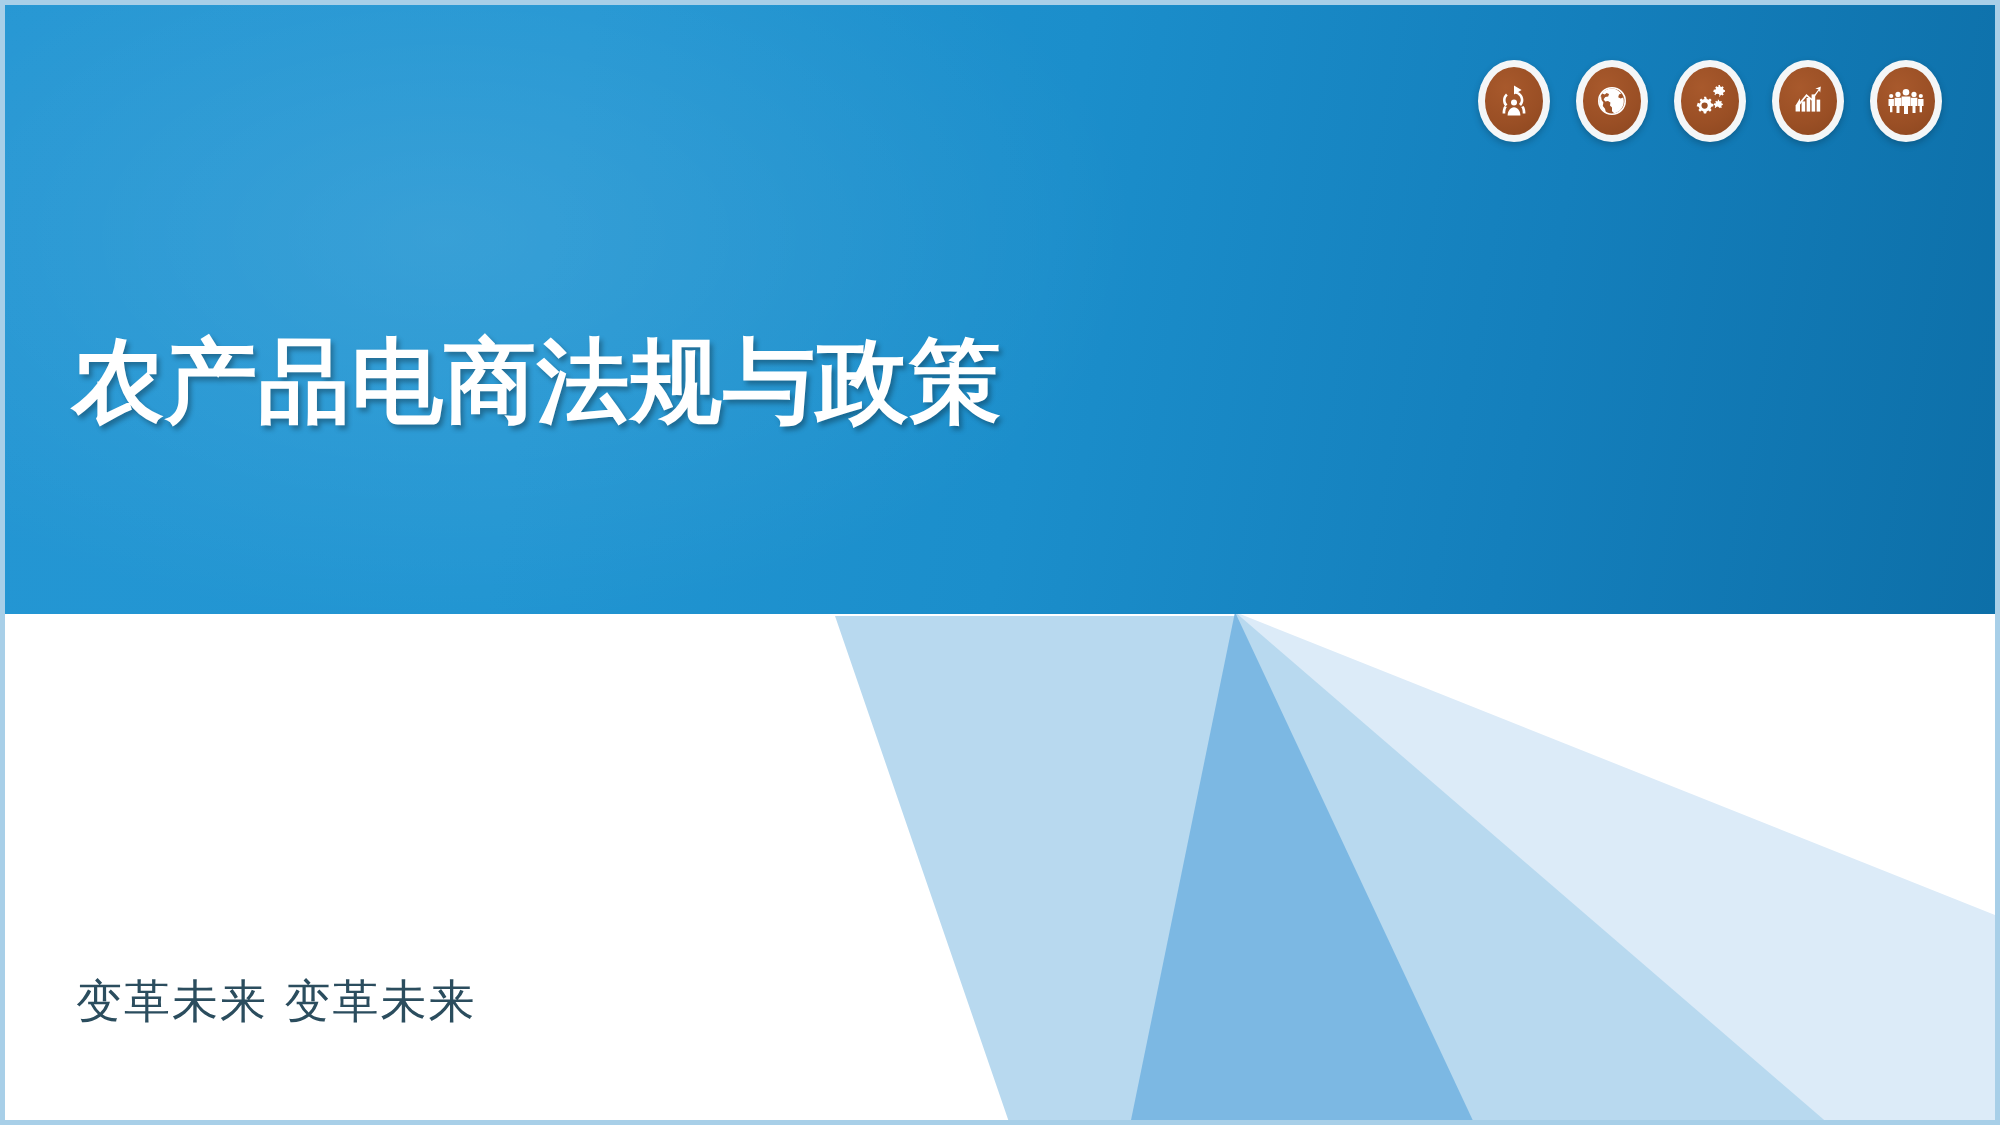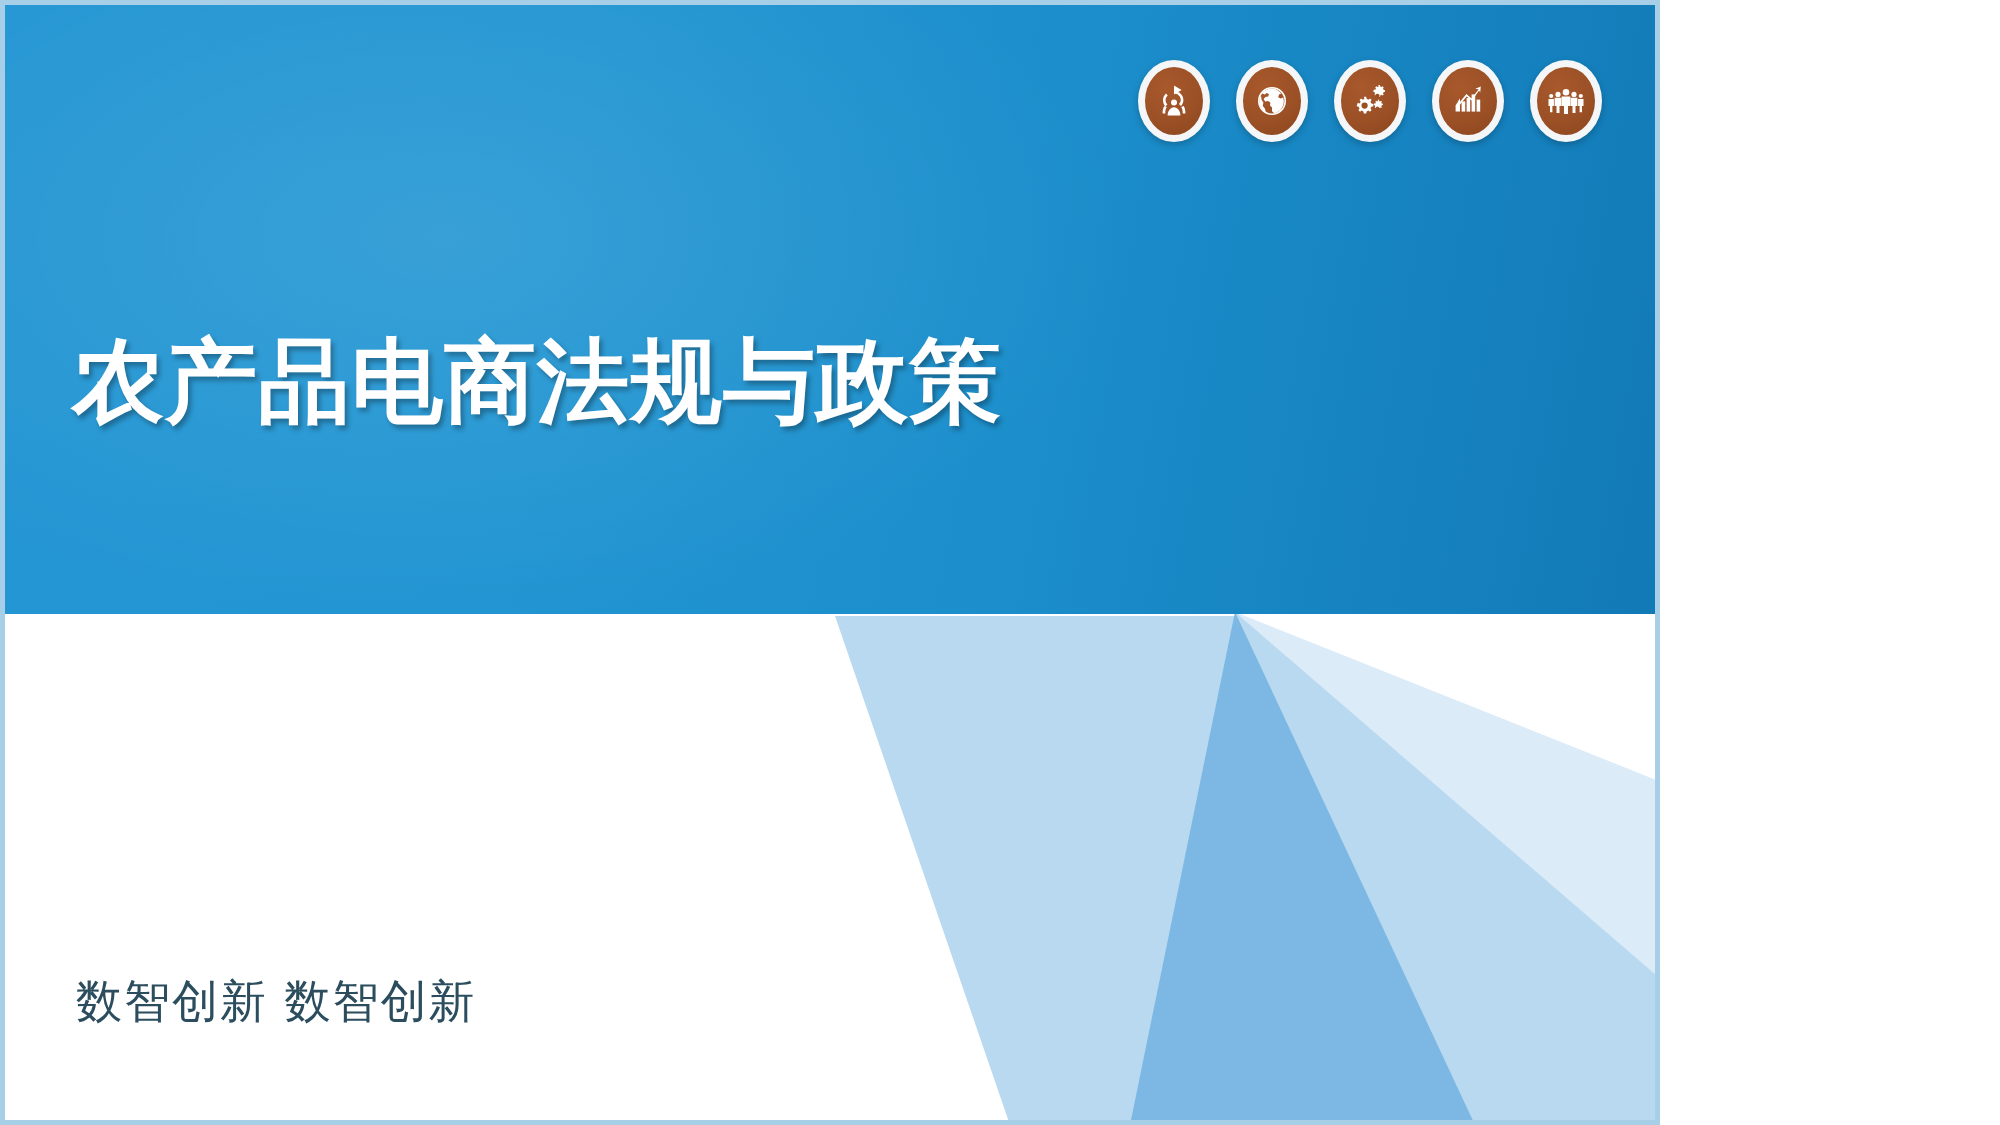--- a/index.html
+++ b/index.html
@@ -5,21 +5,21 @@
   * { margin:0; padding:0; box-sizing:border-box; }
   html, body {
     width:2000px; height:1125px;
     background:#ffffff;
     font-family:"Liberation Sans","DejaVu Sans",sans-serif;
     overflow:hidden;
   }
 
   #slide {
     position:relative;
-    width:1660px;
+    width:2000px;
     height:1125px;
     background:#ffffff;
     overflow:hidden;
   }
 
   
   #slide-frame {
     position:absolute;
     inset:0;
     border:5px solid #a8cfe8;
@@ -264,17 +264,17 @@
       <polygon points="1235,0 2000,305 2000,513 1470,513" fill="#dcebf8"></polygon>
 
       <polygon points="835,4 1235,4 1470,513 1010,513" fill="#b8d9ef"></polygon>
 
       <polygon points="1235,0 1830,513 1320,513" fill="#b8d9ef"></polygon>
 
       <polygon points="1235,0 1475,513 1130,513" fill="#7cb8e3"></polygon>
     </svg>
   </div>
 
-  <div id="subtitle">数智创新  数智创新</div>
+  <div id="subtitle">变革未来  变革未来</div>
 
   <div id="slide-frame"></div>
 
 </div>
 
 </body></html>

